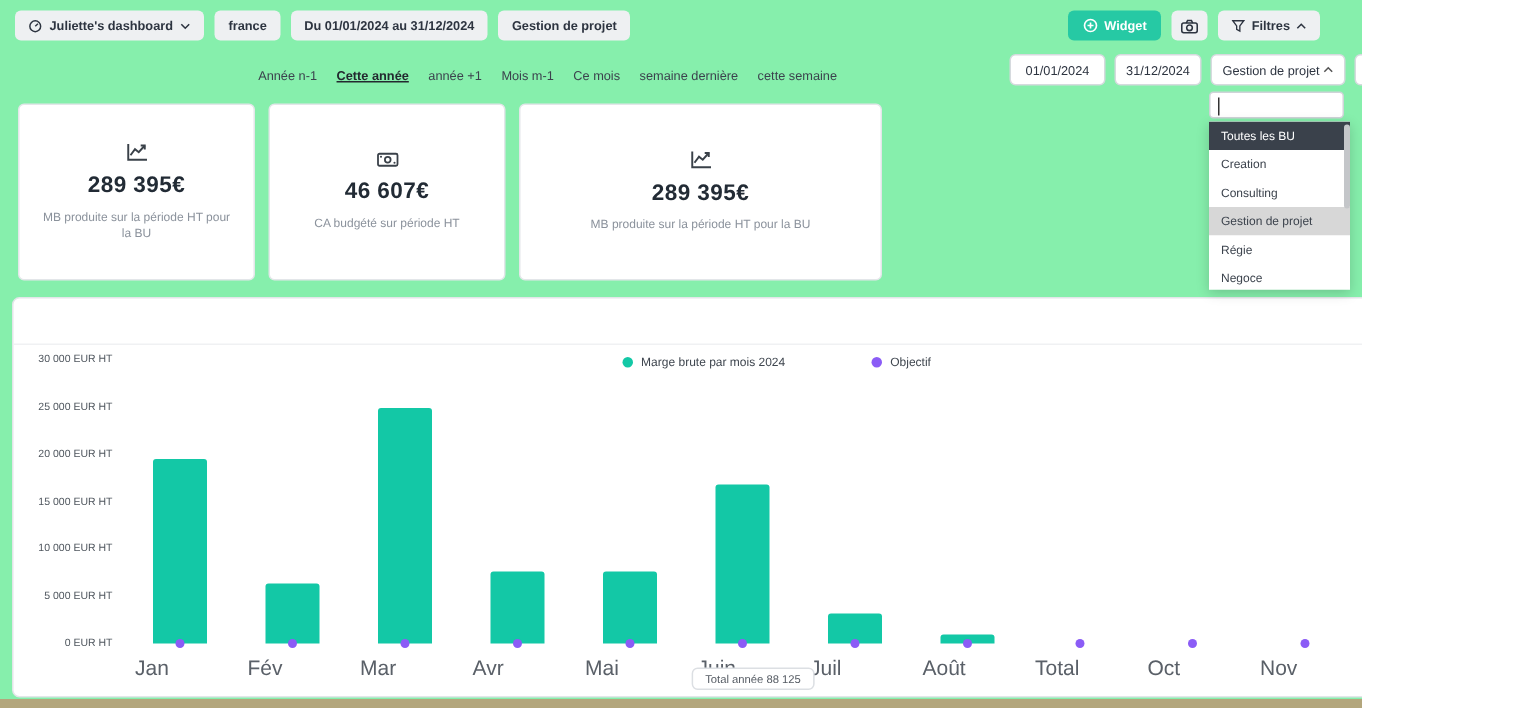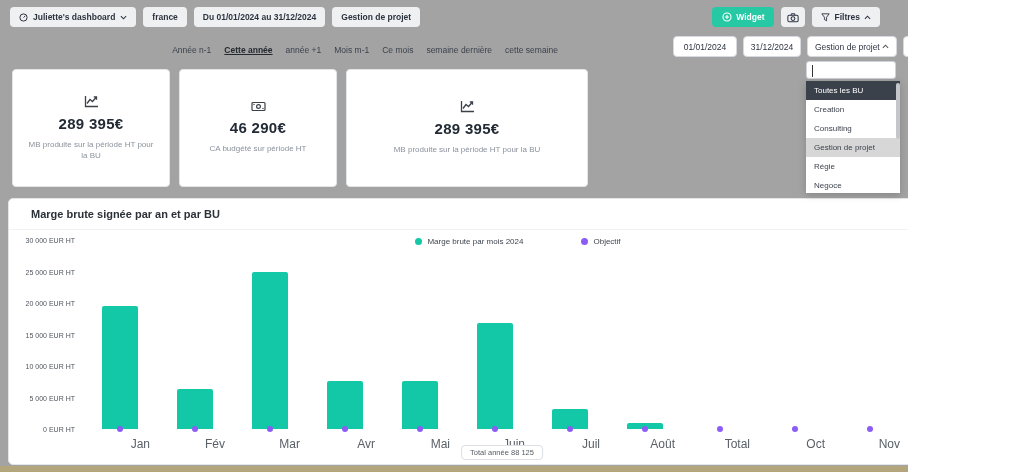--- a/index.html
+++ b/index.html
@@ -1,17 +1,17 @@
 <!DOCTYPE html>
 <html><head>
 <meta charset="utf-8">
 <style>
   html,body{margin:0;padding:0;background:#fff;}
   *{box-sizing:border-box;font-family:"Liberation Sans",sans-serif;}
-  #stage{position:relative;width:908px;height:472px;background:#a3a3a3;overflow:hidden;}
+  #stage{position:relative;width:908px;height:472px;background:#86efac;overflow:hidden;}
 
   
   .topbar{position:absolute;left:10px;top:7px;display:flex;gap:7px;align-items:center;}
   .pill{height:20px;background:#eef0f2;border-radius:4px;display:flex;align-items:center;gap:5px;
         padding:0 9px;font-size:8.5px;font-weight:bold;color:#2d3440;white-space:nowrap;}
   .topbar-right{position:absolute;right:28px;top:7px;display:flex;gap:7px;align-items:center;padding-left:28px;}
   .btn-widget{height:20px;background:#26c9a4;color:#fff;border-radius:4px;display:flex;align-items:center;
         gap:4px;padding:0 10px;font-size:8.5px;font-weight:bold;}
   .btn-icon{height:20px;width:24px;background:#eef0f2;border-radius:4px;display:flex;align-items:center;justify-content:center;}
   .btn-filtres{height:20px;background:#eef0f2;border-radius:4px;display:flex;align-items:center;gap:4px;
@@ -52,21 +52,21 @@
   .chart-title{position:absolute;left:22px;top:9px;font-size:11px;font-weight:bold;color:#2b3138;}
   .chart-div{position:absolute;left:0;top:30px;width:100%;height:1px;background:#f0f1f3;}
   .legend{position:absolute;left:0;top:38px;width:100%;display:flex;justify-content:center;gap:26px;}
   .legend-item{display:flex;align-items:center;gap:5px;font-size:8px;color:#3f464f;margin-left:32px;}
   .legend-dot{width:7px;height:7px;border-radius:50%;}
   .menu-icon{position:absolute;right:22px;top:36px;width:14px;display:flex;flex-direction:column;gap:2.5px;cursor:pointer;}
   .menu-icon span{display:block;height:1.6px;background:#a2a7ad;}
   .ytick{position:absolute;right:920px;width:80px;text-align:right;font-size:7px;color:#4f565e;transform:translateY(-50%);}
   .bar{position:absolute;background:#13c8a6;border-radius:2px 2px 0 0;}
   .odot{position:absolute;width:6px;height:6px;border-radius:50%;background:#8b5cf6;z-index:5;}
-  .xlabel{position:absolute;width:60px;text-align:right;font-size:12px;color:#5a6068;transform:translateX(-50%);}
+  .xlabel{position:absolute;width:60px;text-align:left;font-size:14px;color:#5a6068;transform:translateX(-50%);}
   .total-pill{position:absolute;left:50%;transform:translateX(-50%);bottom:4px;border:1px solid #dcdfe3;border-radius:4px;
         padding:2px 8px;font-size:7.5px;color:#555b63;background:#fff;white-space:nowrap;}
 
   
   .chatbubble{position:absolute;left:967px;top:439px;width:37px;height:37px;border-radius:50%;background:#f0457e;
         display:flex;align-items:center;justify-content:center;box-shadow:0 2px 6px rgba(0,0,0,.25);z-index:40;}
   .edge-right{position:absolute;left:1013px;top:27px;width:9px;height:445px;background:#b3a67c;z-index:35;}
   .edge-bottom{position:absolute;left:0;top:466px;width:1013px;height:6px;background:#b3a67c;z-index:35;}
   svg{display:block;}
 </style>
@@ -186,38 +186,37 @@
         <div class="cap">MB produite sur la période HT pour la BU</div>
       </div>
       <div class="kpi" style="left: 179px; width: 158px;">
         <span>
           <svg width="15" height="11" viewBox="0 0 15 11">
             <rect x="1" y="1.5" width="13" height="8" rx="1" fill="none" stroke="#3a4149" stroke-width="1.2"></rect>
             <circle cx="7.5" cy="5.5" r="1.9" fill="none" stroke="#3a4149" stroke-width="1.2"></circle>
             <path d="M3 3.5 h.01 M12 7.5 h.01" stroke="#3a4149" stroke-width="1.4" stroke-linecap="round"></path>
           </svg>
         </span>
-        <div class="val">46 290€</div>
+        <div class="val">46 607€</div>
         <div class="cap">CA budgété sur période HT</div>
       </div>
       <div class="kpi" style="left: 346px; width: 242px;">
         <span>
           <svg width="15" height="13" viewBox="0 0 15 13">
             <path d="M1.5 1 V11.5 H14" fill="none" stroke="#3a4149" stroke-width="1.3"></path>
             <path d="M3 8.5 L6 4.5 L8.5 6.5 L12.5 2" fill="none" stroke="#3a4149" stroke-width="1.3"></path>
             <path d="M9.8 2 h2.7 v2.7" fill="none" stroke="#3a4149" stroke-width="1.3"></path>
           </svg>
         </span>
         <div class="val">289 395€</div>
         <div class="cap">MB produite sur la période HT pour la BU</div>
       </div>
     </div>
 
   <div class="chartpanel" id="chartpanel">
-    <div class="chart-title">Marge brute signée par an et par BU</div>
     <div class="chart-div"></div>
     <div class="legend" id="legend">
         <div class="legend-item">
           <span class="legend-dot" style="background: rgb(19, 200, 166);"></span>
           <span>Marge brute par mois 2024</span>
         </div>
         <div class="legend-item">
           <span class="legend-dot" style="background: rgb(139, 92, 246);"></span>
           <span>Objectif</span>
         </div>

